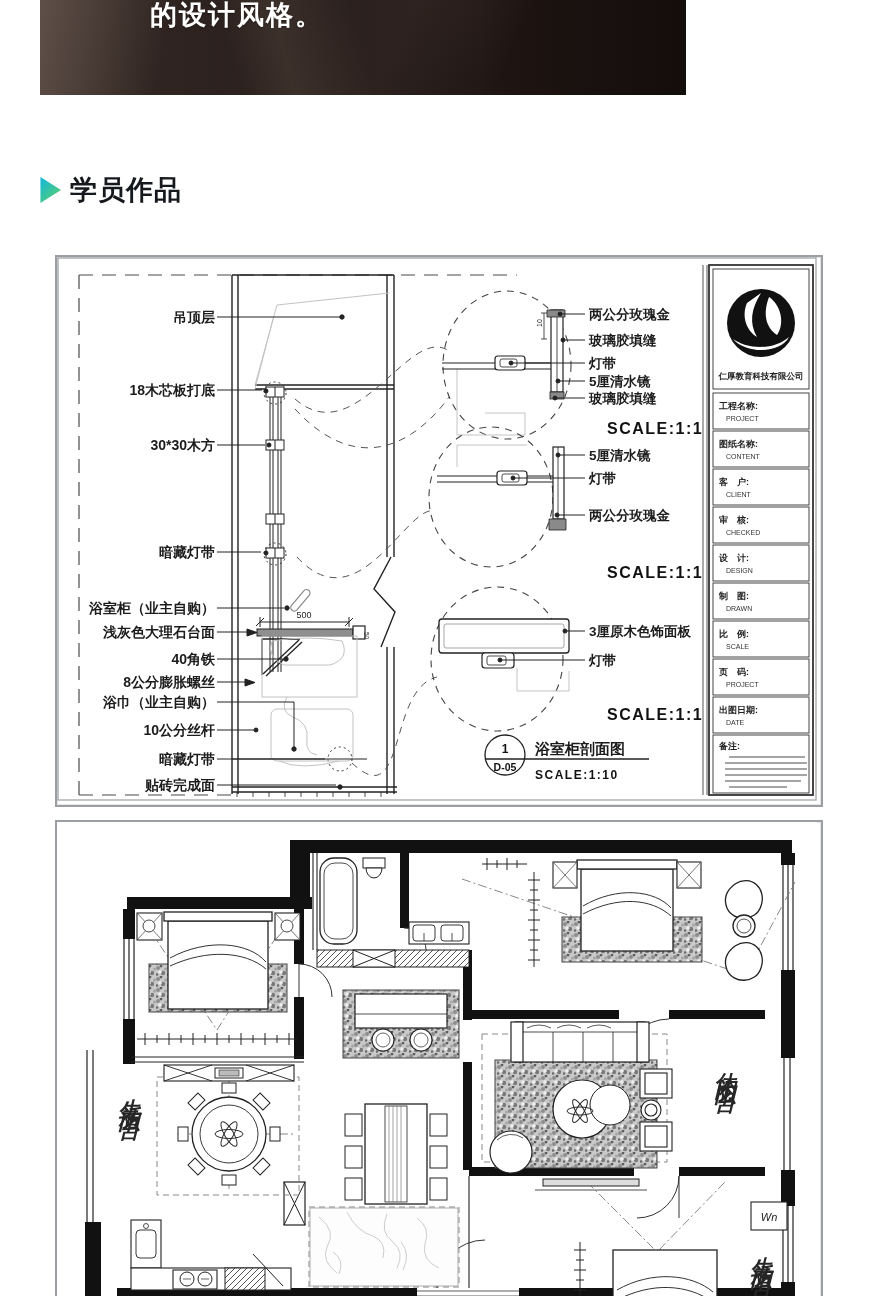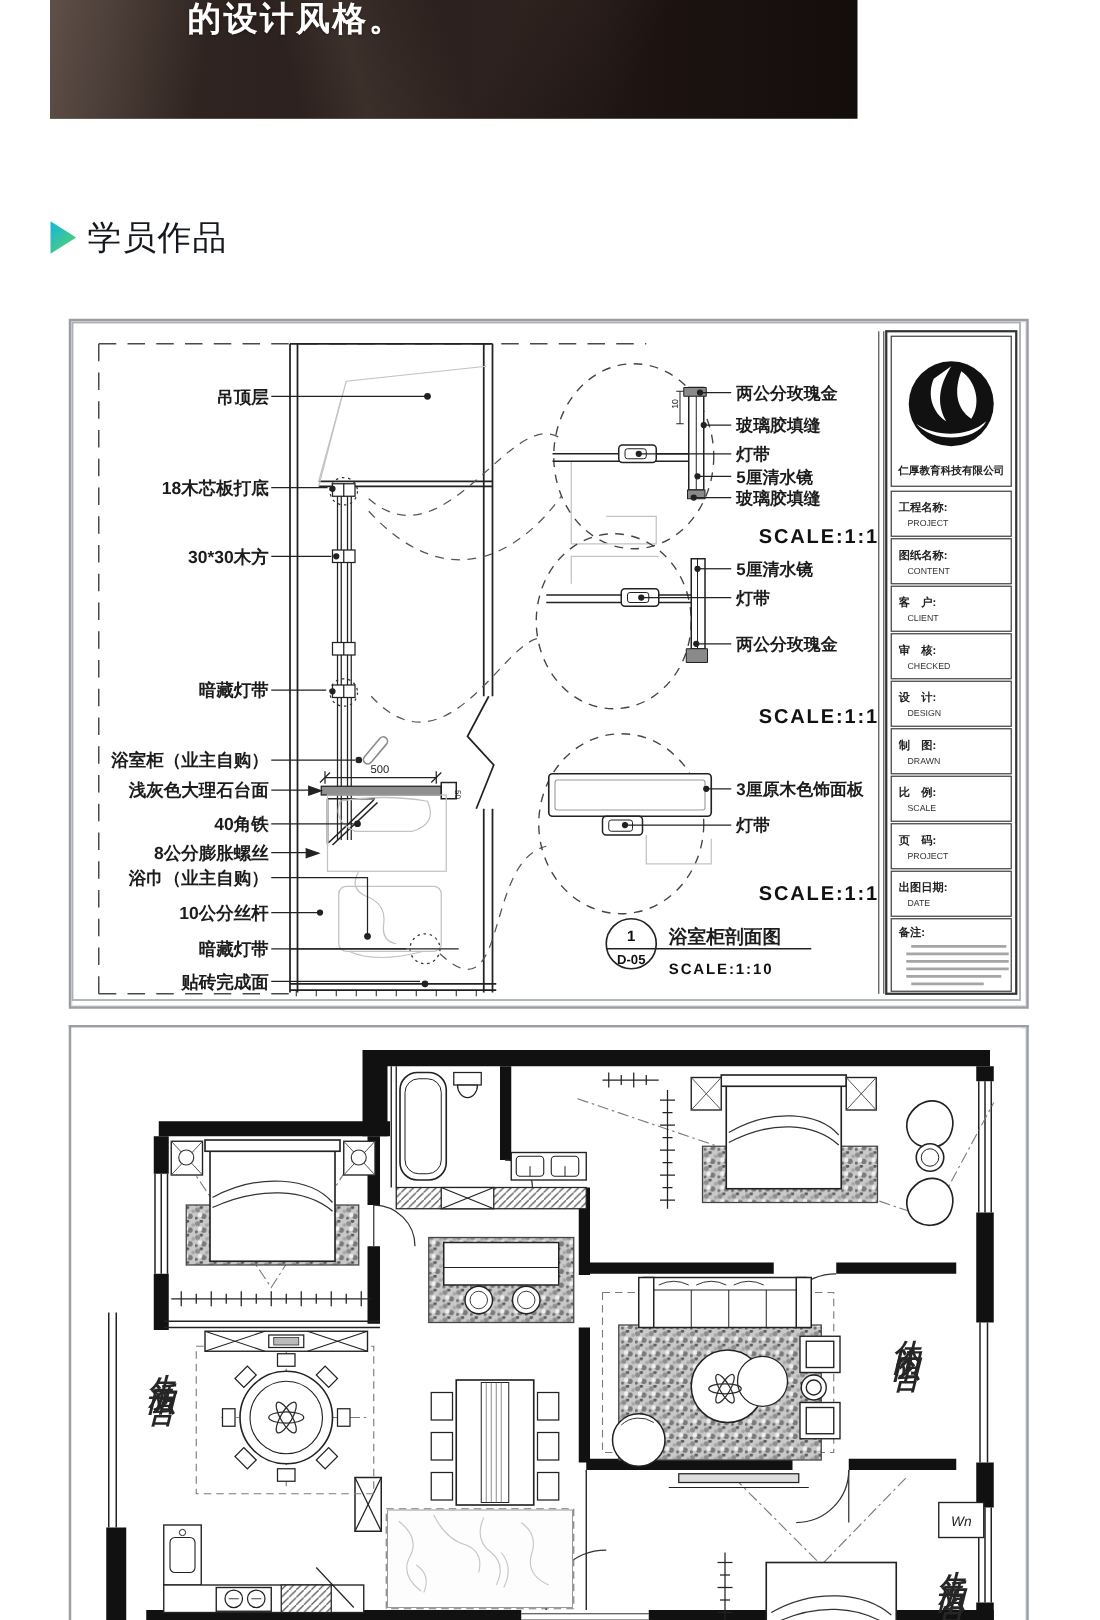--- a/index.html
+++ b/index.html
@@ -22,21 +22,21 @@
     font-size:27px;font-weight:600;letter-spacing:2px;line-height:34px;
     text-shadow:0 1px 2px rgba(0,0,0,.4);
   }
   
   .sec-header{position:absolute;left:40px;top:174px;height:32px;display:flex;align-items:center;}
   .tri-icon{
     width:21px;height:26px;margin-right:9px;
     background:linear-gradient(135deg,#19b9d4 10%,#57cf6e 90%);
     clip-path:polygon(2% 0, 100% 50%, 2% 100%);
   }
-  .sec-title{font-size:27px;font-weight:400;color:#15181d;letter-spacing:1px;}
+  .sec-title{font-size:27px;font-weight:700;color:#15181d;letter-spacing:1px;}
   
   .panel{
     position:absolute;left:55px;width:764px;background:#fff;
     border:2px solid #9b9ea2;box-shadow:inset 0 0 0 1px #e3e4e6;
   }
   .panel1{top:255px;height:548px;}
   .panel2{top:820px;height:476px;border-bottom:none;overflow:hidden;}
   svg{display:block;}
   svg text{font-family:"Liberation Sans","DejaVu Sans",sans-serif;}
   .cjk-label{font-weight:700;fill:#1c1c1c;}

